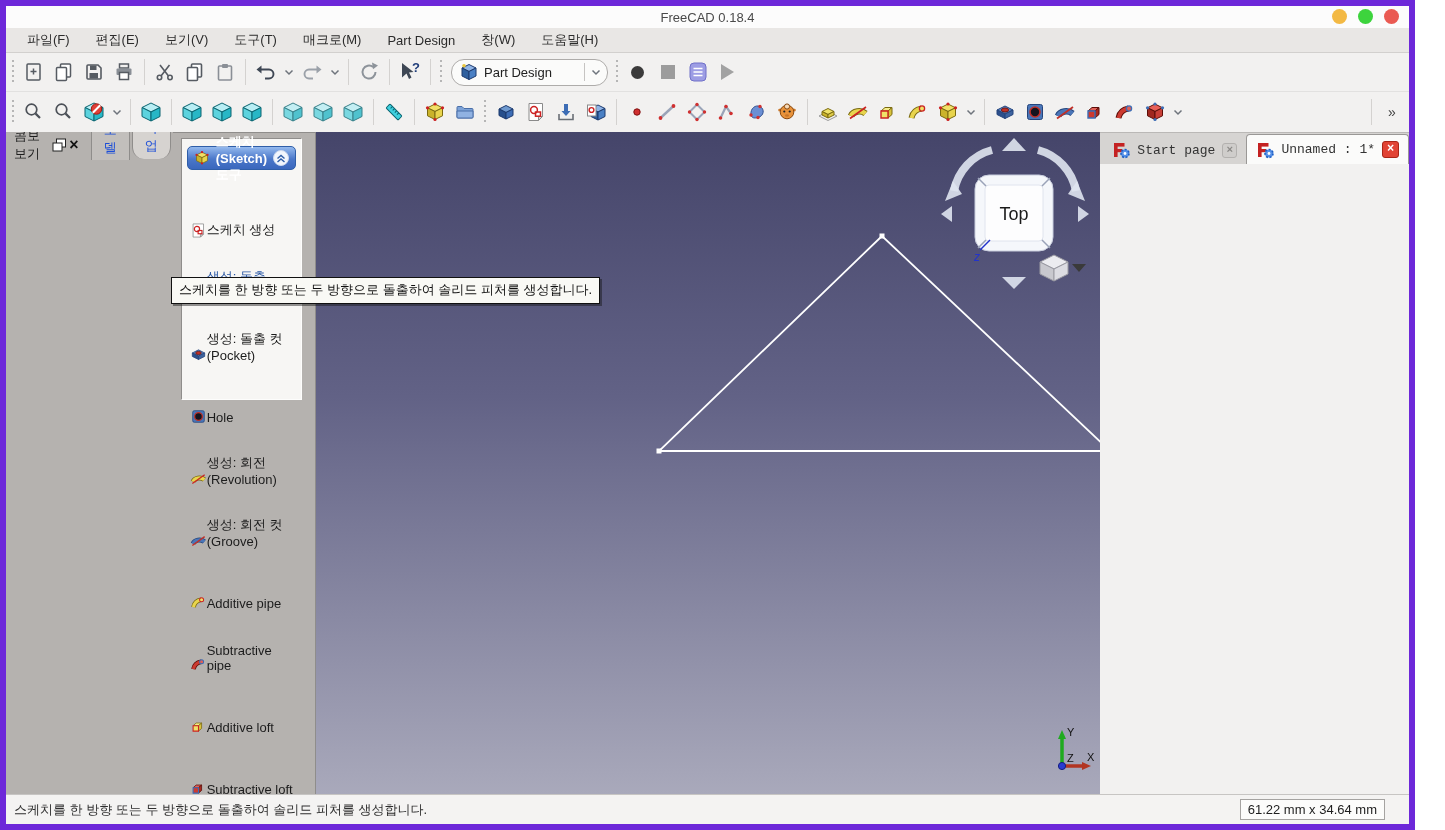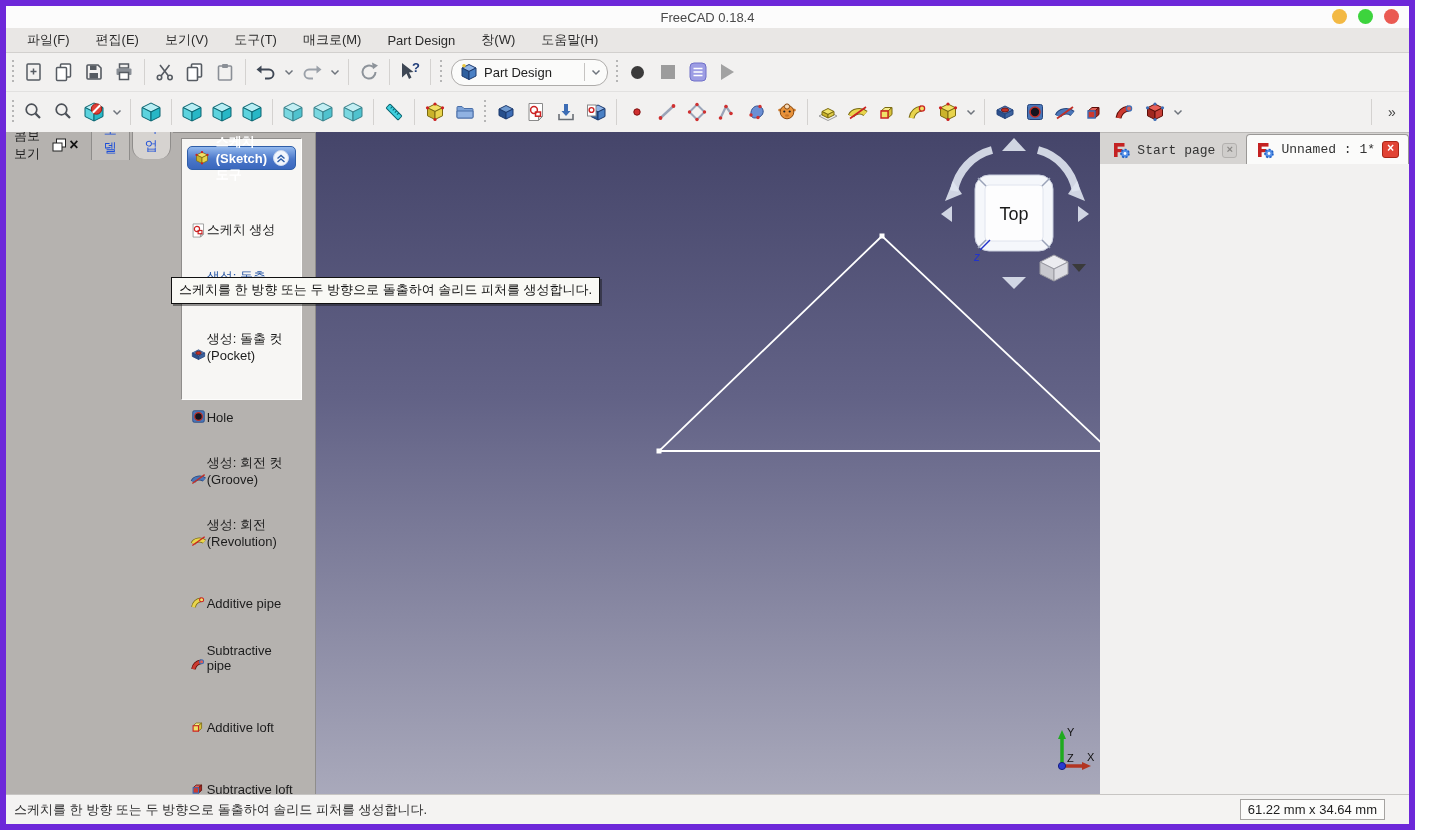--- a/index.html
+++ b/index.html
@@ -612,29 +612,29 @@
               <span class="t-label">생성: 돌출 컷(Pocket)</span>
             </li>
             <li>
               <svg class="mi" viewBox="0 0 22 22">
                   <use href="#sym-hole"></use>
                 </svg>
               <span class="t-label">Hole</span>
             </li>
             <li>
               <svg class="mi" viewBox="0 0 22 22">
+                  <use href="#sym-rev"></use>
+                </svg>
+              <span class="t-label">생성: 회전(Revolution)</span>
+            </li>
+            <li>
+              <svg class="mi" viewBox="0 0 22 22">
                   <use href="#sym-groove"></use>
                 </svg>
               <span class="t-label">생성: 회전 컷(Groove)</span>
-            </li>
-            <li>
-              <svg class="mi" viewBox="0 0 22 22">
-                  <use href="#sym-rev"></use>
-                </svg>
-              <span class="t-label">생성: 회전(Revolution)</span>
             </li>
             <li>
               <svg class="mi" viewBox="0 0 22 22">
                   <use href="#sym-apipe"></use>
                 </svg>
               <span class="t-label">Additive pipe</span>
             </li>
             <li>
               <svg class="mi" viewBox="0 0 22 22">
                   <use href="#sym-spipe"></use>

